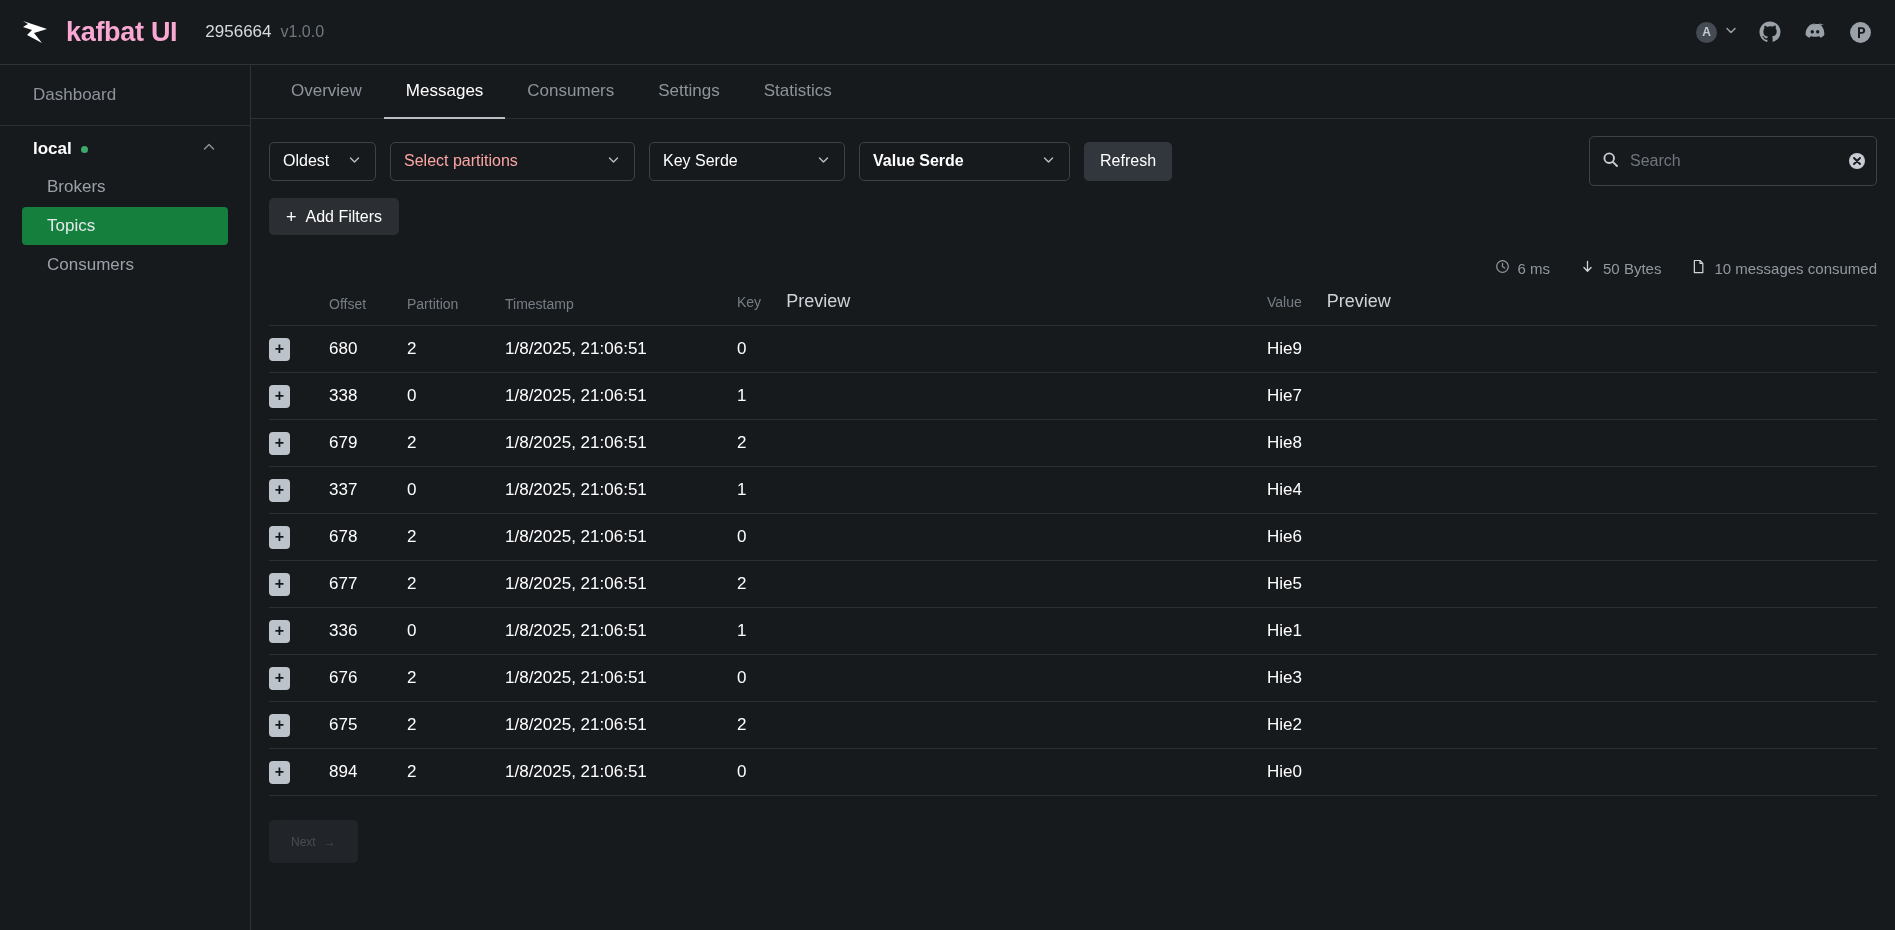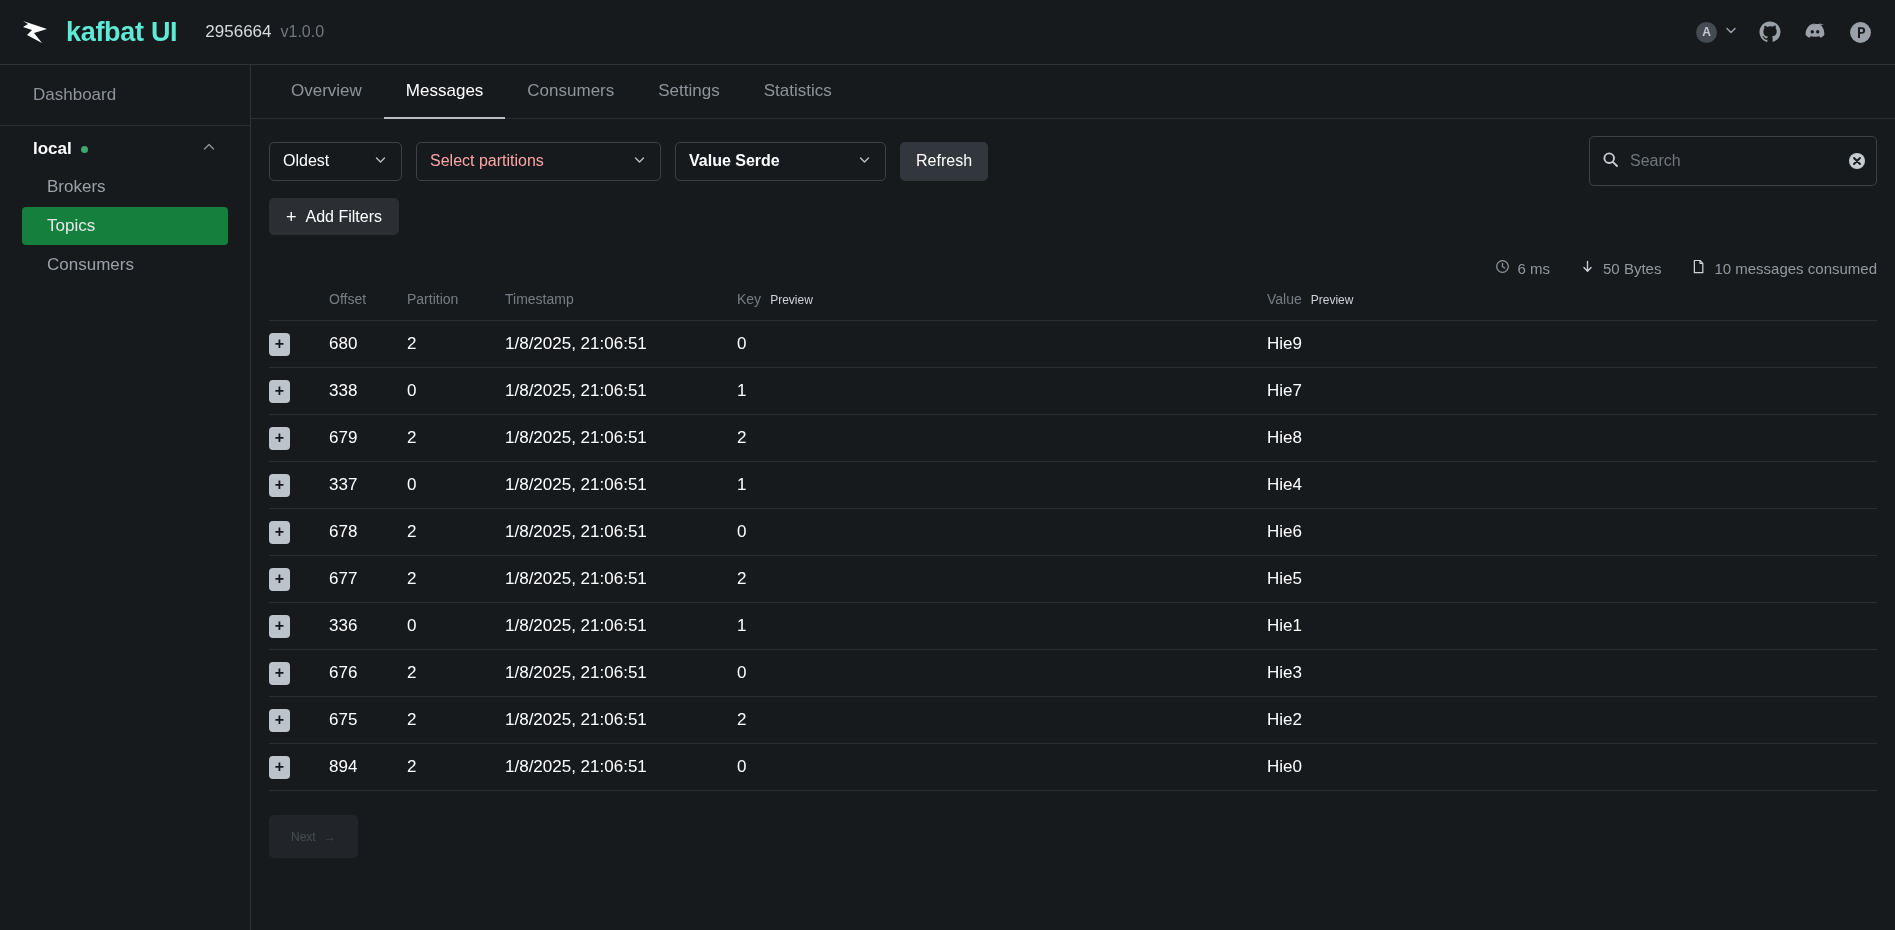--- a/index.html
+++ b/index.html
@@ -17,21 +17,21 @@
   .header {
     height: 65px; min-height: 65px;
     background: #171a1d;
     border-bottom: 1px solid #2f3338;
     display: flex; align-items: center;
     padding: 0 22px 0 18px;
   }
   .brand { display: flex; align-items: center; gap: 14px; }
   .logo-mark { width: 34px; height: 34px; display: block; }
   .brand-name {
-    font-size: 27px; font-weight: bold; color: #5eead4;
+    font-size: 27px; font-weight: bold; color: #f9a8d4;
     letter-spacing: -0.3px;
   }
   .version-wrap { margin-left: 28px; display: flex; align-items: baseline; gap: 9px; }
   .build-no { font-size: 17px; color: #d7dbdf; }
   .version { font-size: 16px; color: #70787f; }
   .header-spacer { flex: 1; }
   .header-right { display: flex; align-items: center; gap: 20px; }
   .user-chip { display: flex; align-items: center; gap: 7px; cursor: pointer; }
   .avatar-circle {
     width: 21px; height: 21px; border-radius: 50%;
@@ -109,21 +109,21 @@
   .sel {
     height: 39px; background: #171a1d;
     border: 1px solid #3d4248; border-radius: 5px;
     display: flex; align-items: center;
     padding: 0 13px; gap: 14px; cursor: pointer;
     font-size: 16px; color: #ffffff;
   }
   .sel .sel-label { white-space: nowrap; }
   .sel.placeholder .sel-label { color: #fca5a5; }
   .sel-arrow { margin-left: auto; display: block; }
-  .sel-oldest { width: 133px; }
+  .sel-oldest { width: 107px; }
   .sel-partitions { width: 245px; }
   .sel-keyserde { width: 196px; }
   .sel-valueserde { width: 211px; font-weight: bold; }
   .btn-refresh {
     height: 39px; padding: 0 16px;
     background: #32373d; border: none; border-radius: 5px;
     color: #ffffff; font-size: 16px; cursor: pointer;
     font-family: "Liberation Sans", sans-serif;
   }
   .search-wrap { margin-left: auto; }
@@ -159,21 +159,21 @@
 
   
   .table-wrap { margin-top: 14px; }
   table.msgs { width: 100%; border-collapse: collapse; table-layout: fixed; }
   table.msgs thead th {
     text-align: left; font-weight: normal;
     font-size: 14px; color: #767e85;
     padding: 0 0 13px 0; vertical-align: bottom;
   }
   table.msgs thead th .hdr-big {
-    font-size: 12px; color: #ced3d8; margin-left: 9px;
+    font-size: 18px; color: #ced3d8; margin-left: 25px;
   }
   table.msgs tbody td {
     font-size: 17px; color: #ffffff;
     padding: 0; height: 47px; vertical-align: middle;
     border-top: 1px solid #2b2f34;
   }
   .col-exp { width: 60px; }
   .col-off { width: 78px; }
   .col-part { width: 98px; }
   .col-ts   { width: 232px; }
@@ -289,20 +289,28 @@
 
           <div class="sel sel-partitions placeholder">
             <span class="sel-label">Select partitions</span>
             <span class="sel-arrow">
               <svg width="15" height="15" viewBox="0 0 15 15">
                   <path d="M3.5 6 L7.5 10 L11.5 6" fill="none" stroke="#b9bfc5" stroke-width="1.4" stroke-linecap="round" stroke-linejoin="round"></path>
                 </svg>
             </span>
           </div>
 
+          <div class="sel sel-keyserde">
+            <span class="sel-label">Key Serde</span>
+            <span class="sel-arrow">
+              <svg width="15" height="15" viewBox="0 0 15 15">
+                  <path d="M3.5 6 L7.5 10 L11.5 6" fill="none" stroke="#b9bfc5" stroke-width="1.4" stroke-linecap="round" stroke-linejoin="round"></path>
+                </svg>
+            </span>
+          </div>
 
           <div class="sel sel-valueserde">
             <span class="sel-label">Value Serde</span>
             <span class="sel-arrow">
               <svg width="15" height="15" viewBox="0 0 15 15">
                   <path d="M3.5 6 L7.5 10 L11.5 6" fill="none" stroke="#b9bfc5" stroke-width="1.4" stroke-linecap="round" stroke-linejoin="round"></path>
                 </svg>
             </span>
           </div>
 

